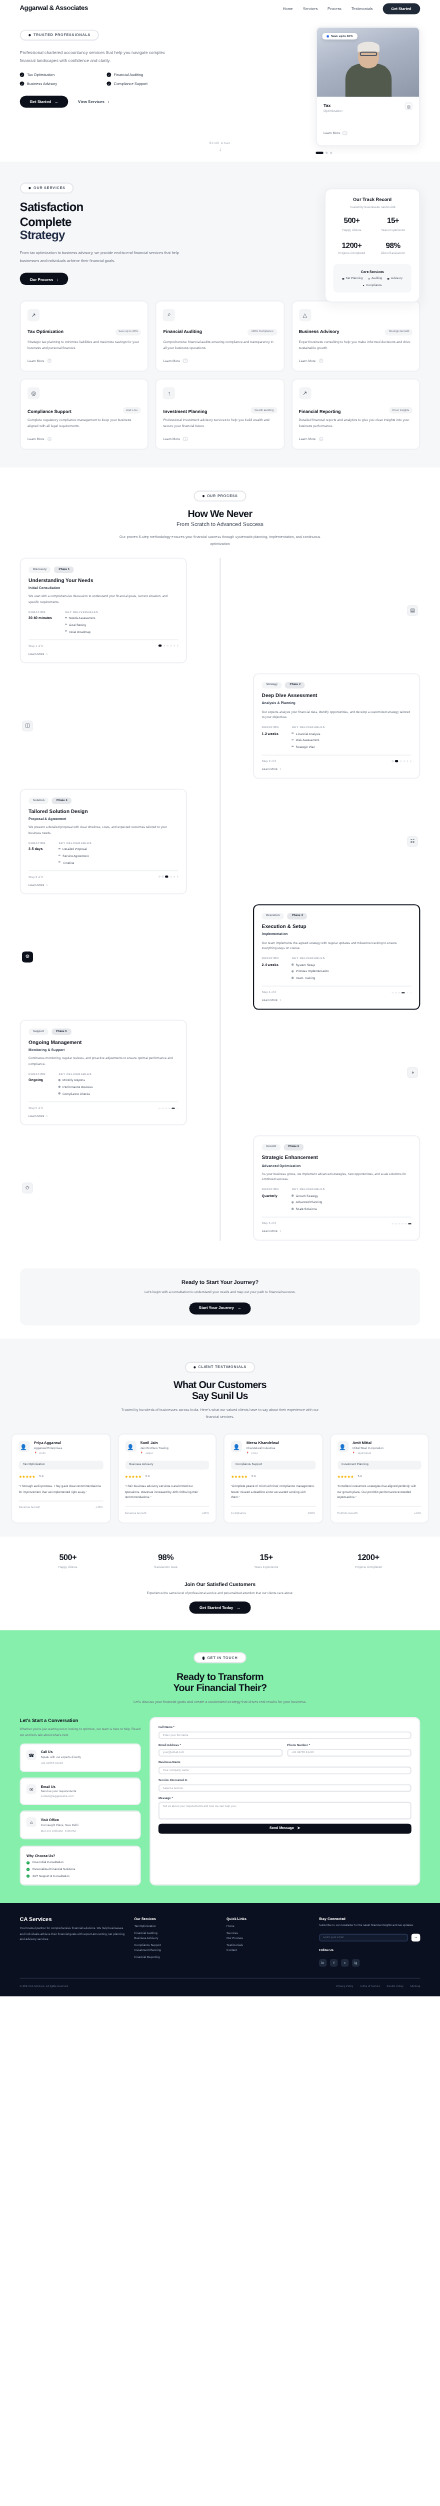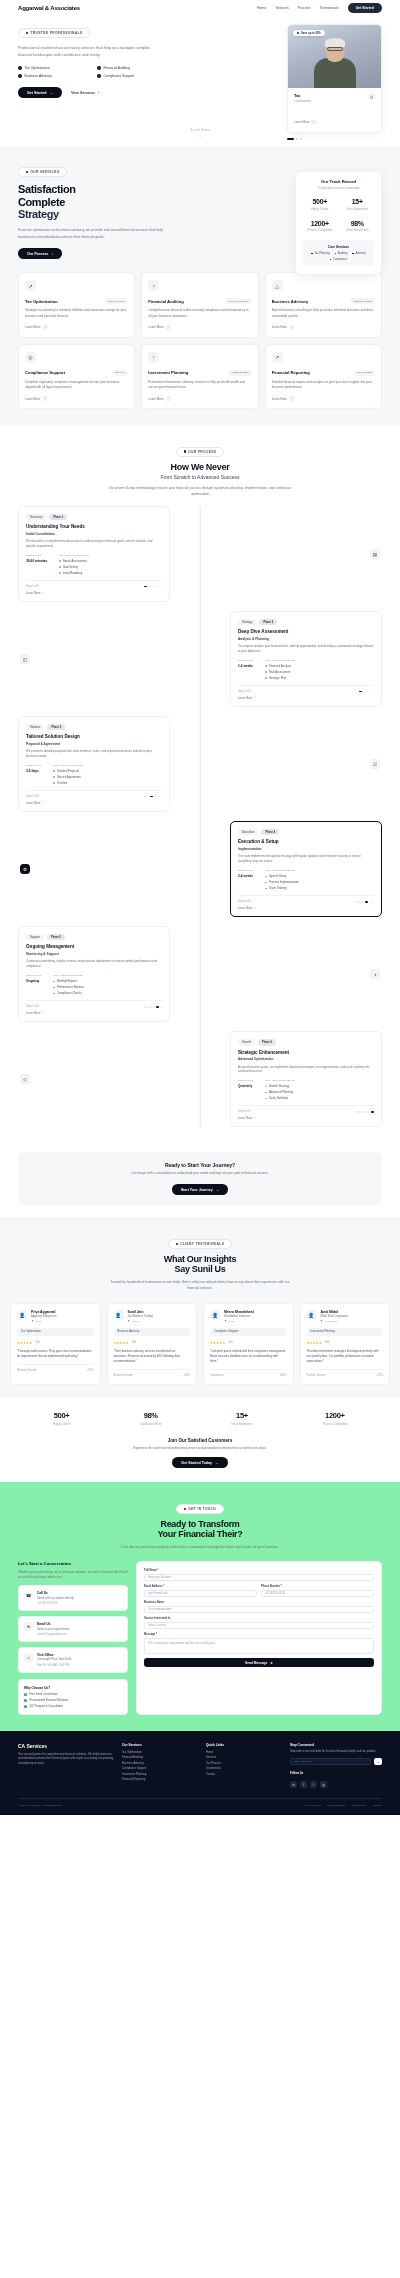--- a/index.html
+++ b/index.html
@@ -833,21 +833,21 @@
       <span>→</span>
     </button>
   </div>
 
   <section class="sec-testi">
     <span class="pill">
       <i class="dot"></i>
       <span>CLIENT TESTIMONIALS</span>
     </span>
     <h2 class="mid">
-      <span>What Our Insights</span><br>
+      <span>What Our Customers</span><br>
       <span>Say Sunil Us</span>
     </h2>
     <p class="testi-p">Trusted by hundreds of businesses across India. Here's what our valued clients have to say about their experience with our financial services.</p>
 
     <div class="testi-row">
       <div class="t-card">
         <div class="t-head">
             <span class="t-av">👤</span>
           <div>
               <div class="t-name">Priya Aggarwal</div>

